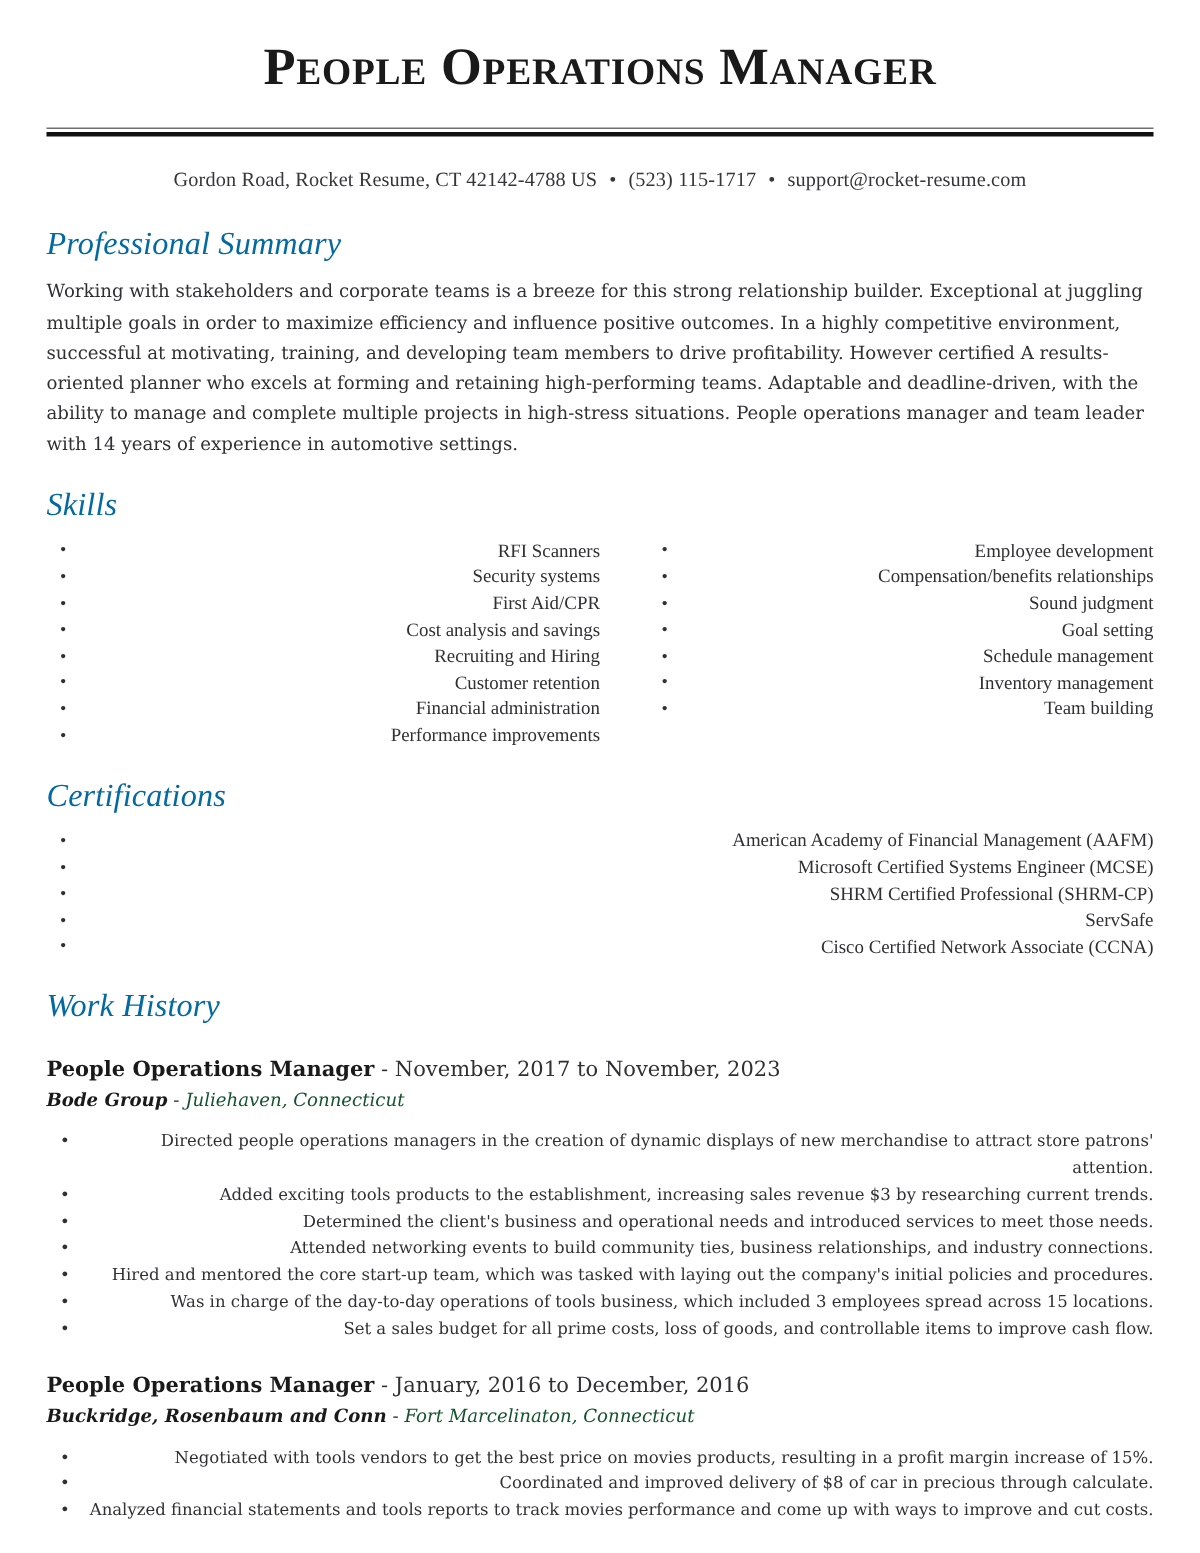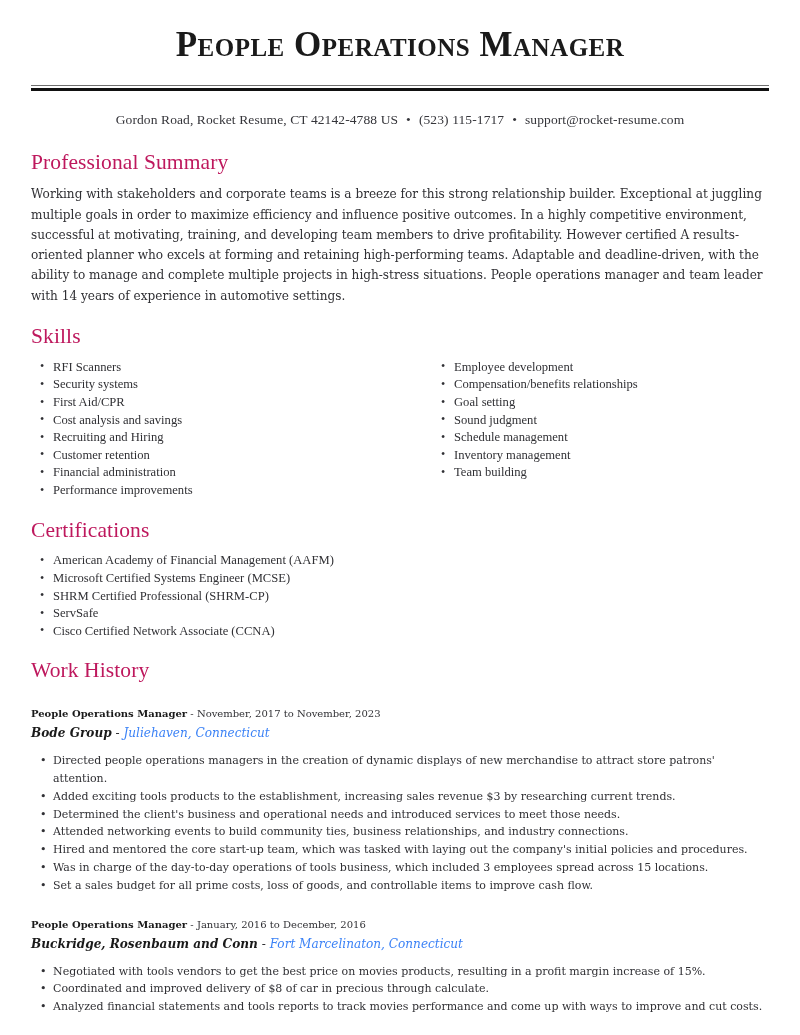--- a/index.html
+++ b/index.html
@@ -71,43 +71,45 @@
   .body-area {
     padding: 0 31px;
     margin-top: 22px;
   }
   .section {
     margin-bottom: 0;
   }
   .section-title {
     font-size: 21.5px;
     font-weight: 400;
-    color: #be185d;
+    color: #0369a1;
     margin: 0 0 9px 0;
     line-height: 1.2;
     letter-spacing: 0.1px;
+    font-style: italic;
   }
   .section + .section {
     margin-top: 18px;
   }
 
   .summary-text {
     font-family: "DejaVu Serif", "Liberation Serif", serif;
     font-size: 12.1px;
     line-height: 20.3px;
     color: #303034;
     text-align: left;
     margin: 0;
   }
 
   
   ul.bullets {
     list-style: none;
     margin: 0;
     padding: 0;
+    text-align: right;
   }
   ul.bullets > li {
     position: relative;
     padding-left: 22px;
     font-size: 12.6px;
     line-height: 17.6px;
     color: #303034;
   }
   ul.bullets > li::before {
     content: "\2022";
@@ -136,21 +138,21 @@
 
   
   .job {
     margin-top: 0;
   }
   .job + .job {
     margin-top: 20px;
   }
   .job-line1 {
     font-family: "DejaVu Serif", "Liberation Serif", serif;
-    font-size: 10px;
+    font-size: 14px;
     line-height: 19px;
     color: #242428;
     margin-top: 20px;
   }
   .job-title {
     font-weight: 700;
     color: #1a1a1a;
   }
   .job-dash {
     color: #303034;
@@ -165,21 +167,21 @@
     color: #242428;
     margin-top: 1px;
   }
   .job-company {
     font-weight: 700;
     font-style: italic;
     color: #1a1a1a;
   }
   .job-location {
     font-style: italic;
-    color: #3b82f6;
+    color: #14532d;
   }
   ul.job-bullets {
     margin-top: 9px;
   }
   ul.job-bullets > li {
     font-family: "DejaVu Serif", "Liberation Serif", serif;
     font-size: 11px;
     line-height: 17.8px;
   }
   ul.job-bullets > li::before {
@@ -228,22 +230,22 @@
               <li>Recruiting and Hiring</li>
               <li>Customer retention</li>
               <li>Financial administration</li>
               <li>Performance improvements</li>
             </ul>
         </div>
         <div class="skills-col right">
           <ul class="bullets">
               <li>Employee development</li>
               <li>Compensation/benefits relationships</li>
+              <li>Sound judgment</li>
               <li>Goal setting</li>
-              <li>Sound judgment</li>
               <li>Schedule management</li>
               <li>Inventory management</li>
               <li>Team building</li>
             </ul>
         </div>
       </div>
     </div>
 
     <div class="section">
       <h2 class="section-title">Certifications</h2>

